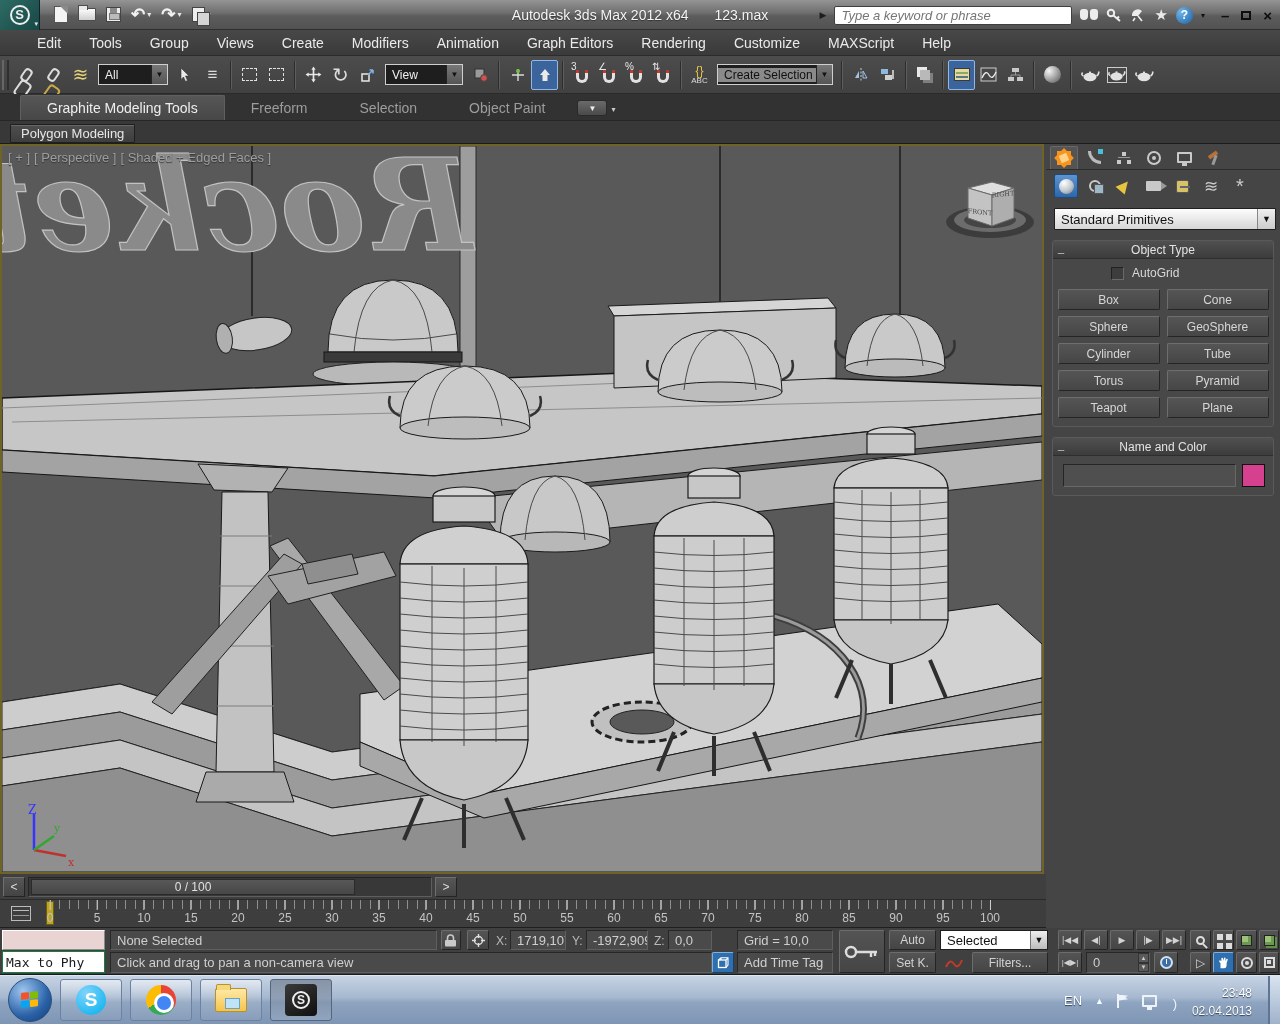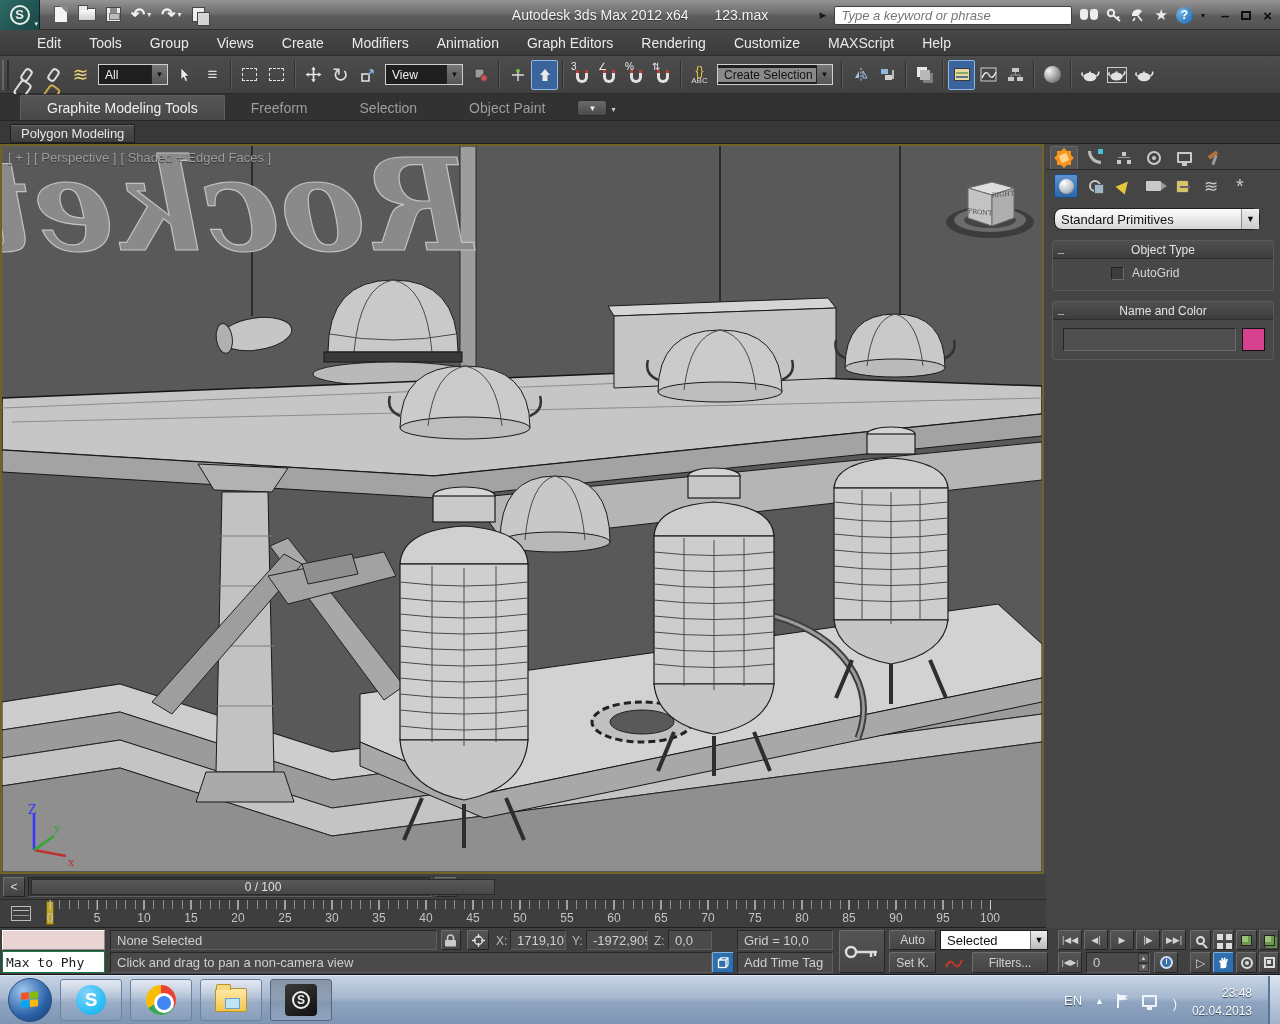--- a/index.html
+++ b/index.html
@@ -114,21 +114,21 @@
   .csub { width:24px; height:24px; display:flex; align-items:center; justify-content:center; color:#ccc; }
   .csub.active { background:linear-gradient(#5d93cf,#2f66a8); border:1px solid #1c4a82; border-radius:2px; }
   .sphereic { width:15px; height:15px; border-radius:50%; background:radial-gradient(circle at 5px 4px,#fff,#bfc6cc 55%,#6f7a84); }
   .shapesic { width:12px; height:12px; border:2px solid #c9c9c9; border-radius:50%; position:relative; }
   .shapesic::after { content:""; position:absolute; right:-5px; bottom:-4px; width:8px; height:8px; background:#9fb8c8; border:1px solid #555; }
   .lightic { width:0; height:0; border-left:6px solid transparent; border-right:6px solid transparent; border-bottom:12px solid #e8c53f; transform:rotate(40deg); }
   .camic { width:15px; height:10px; background:#c9c9c9; position:relative; border-radius:1px; }
   .camic::after { content:""; position:absolute; right:-6px; top:1px; border-top:4px solid transparent; border-bottom:4px solid transparent; border-left:6px solid #9a9a9a; }
   .helpic { width:13px; height:13px; background:#d8c268; border:1px solid #555; border-radius:2px; position:relative; }
   .helpic::after { content:""; position:absolute; left:3px; top:5px; width:10px; height:2px; background:#666; }
-  .cdrop { margin:8px 20px 0 8px; height:22px; background:linear-gradient(#fdfdfd,#d6d6d6); border:1px solid #1f1f1f; display:flex; align-items:center; border-radius:8px; }
+  .cdrop { margin:8px 4px 0 8px; height:22px; background:linear-gradient(#fdfdfd,#d6d6d6); border:1px solid #1f1f1f; display:flex; align-items:center; border-radius:1px; }
   .cdrop .val { flex:1; color:#111; font-size:13px; padding:0 6px; }
   .cdrop .arr { width:18px; height:100%; display:flex; align-items:center; justify-content:center; font-size:9px; color:#111; border-left:1px solid #888; background:linear-gradient(#eee,#ccc); }
   .rollout { margin:10px 6px 0 6px; border:1px solid #5a5a5a; border-radius:3px; padding-bottom:8px; background:#484848; }
   .rhead { height:18px; background:linear-gradient(#505050,#3c3c3c); border-bottom:1px solid #2e2e2e; border-radius:3px 3px 0 0;
     display:flex; align-items:center; position:relative; }
   .rhead .minb { position:absolute; left:5px; top:1px; color:#ccc; font-size:11px; }
   .rhead .rtitle { flex:1; text-align:center; color:#e3e3e3; font-size:12px; }
   .agrow { display:flex; align-items:center; gap:8px; padding:7px 0 2px 58px; }
   .cbx { width:13px; height:13px; background:#3d3d3d; border:1px solid; border-color:#222 #6a6a6a #6a6a6a #222; }
   .aglabel { color:#d8d8d8; font-size:12px; }
@@ -136,21 +136,21 @@
   .obtn { height:21px; background:linear-gradient(#555,#464646); border:1px solid; border-color:#6e6e6e #252525 #252525 #6e6e6e;
     border-radius:2px; color:#d6d6d6; font-size:12px; display:flex; align-items:center; justify-content:center; }
   .ncrow { display:flex; align-items:center; gap:6px; padding:8px 8px 0 10px; }
   .nameinput { flex:1; height:23px; background:#4f4f4f; border:1px solid; border-color:#252525 #686868 #686868 #252525; color:#ddd; font-size:12px; padding:0 4px; }
   .swatch { width:23px; height:23px; border:1px solid #111; }
 
   
   .timeslider { position:absolute; left:0; top:874px; width:1046px; height:26px; background:#3f3f3f; border-bottom:1px solid #2a2a2a; display:flex; align-items:center; }
   .tsbtn { width:22px; height:20px; margin-left:3px; background:linear-gradient(#565656,#444); border:1px solid; border-color:#6e6e6e #242424 #242424 #6e6e6e; color:#ddd; font-size:12px; display:flex; align-items:center; justify-content:center; }
   .tstrack { width:404px; height:20px; margin-left:3px; background:#383838; border:1px solid; border-color:#242424 #5e5e5e #5e5e5e #242424; position:relative; }
-  .tsthumb { position:absolute; left:2px; top:1px; bottom:1px; width:464px; background:linear-gradient(#585858,#474747); border:1px solid #2a2a2a; color:#e0e0e0; font-size:12px; display:flex; align-items:center; justify-content:center; }
+  .tsthumb { position:absolute; left:2px; top:1px; bottom:1px; width:324px; background:linear-gradient(#585858,#474747); border:1px solid #2a2a2a; color:#e0e0e0; font-size:12px; display:flex; align-items:center; justify-content:center; }
   .trackbar { position:absolute; left:0; top:900px; width:1046px; height:28px; background:#3e3e3e; border-bottom:1px solid #1f1f1f; }
   .mcurve { position:absolute; left:4px; top:3px; width:34px; height:21px; display:flex; align-items:center; justify-content:center; }
   .mcurve .box { width:20px; height:15px; border:1px solid #bbb; position:relative; }
   .mcurve .box::before { content:""; position:absolute; left:1px; top:3px; right:1px; border-top:1px solid #bbb; }
   .mcurve .box::after { content:""; position:absolute; left:1px; top:8px; right:1px; border-top:1px solid #999; }
   .ruler { position:absolute; left:50px; right:56px; top:0; bottom:0; }
   .ruler .minors { position:absolute; left:0; right:0; top:0; height:9px;
     background:repeating-linear-gradient(90deg,#8f8f8f 0 1px,transparent 1px 9.4px); }
   .tickl { position:absolute; top:0; transform:translateX(-50%); color:#c3c3c3; font-size:12px; text-align:center; }
   .tickl i { display:block; width:1px; height:10px; background:#cfcfcf; margin:0 auto 1px auto; font-style:normal; }
@@ -657,20 +657,32 @@
     </div>
     <div class="rollout">
       <div class="rhead">
         <span class="minb">_</span>
         <span class="rtitle">Object Type</span>
       </div>
       <div class="agrow">
         <span class="cbx"></span>
         <span class="aglabel">AutoGrid</span>
       </div>
+      <div class="obgrid">
+          <span class="obtn">Box</span>
+          <span class="obtn">Cone</span>
+          <span class="obtn">Sphere</span>
+          <span class="obtn">GeoSphere</span>
+          <span class="obtn">Cylinder</span>
+          <span class="obtn">Tube</span>
+          <span class="obtn">Torus</span>
+          <span class="obtn">Pyramid</span>
+          <span class="obtn">Teapot</span>
+          <span class="obtn">Plane</span>
+        </div>
     </div>
     <div class="rollout">
       <div class="rhead">
         <span class="minb">_</span>
         <span class="rtitle">Name and Color</span>
       </div>
       <div class="ncrow">
         <input class="nameinput" value="" style="">
         <span class="swatch" style="background: rgb(214, 65, 143);"></span>
       </div>

